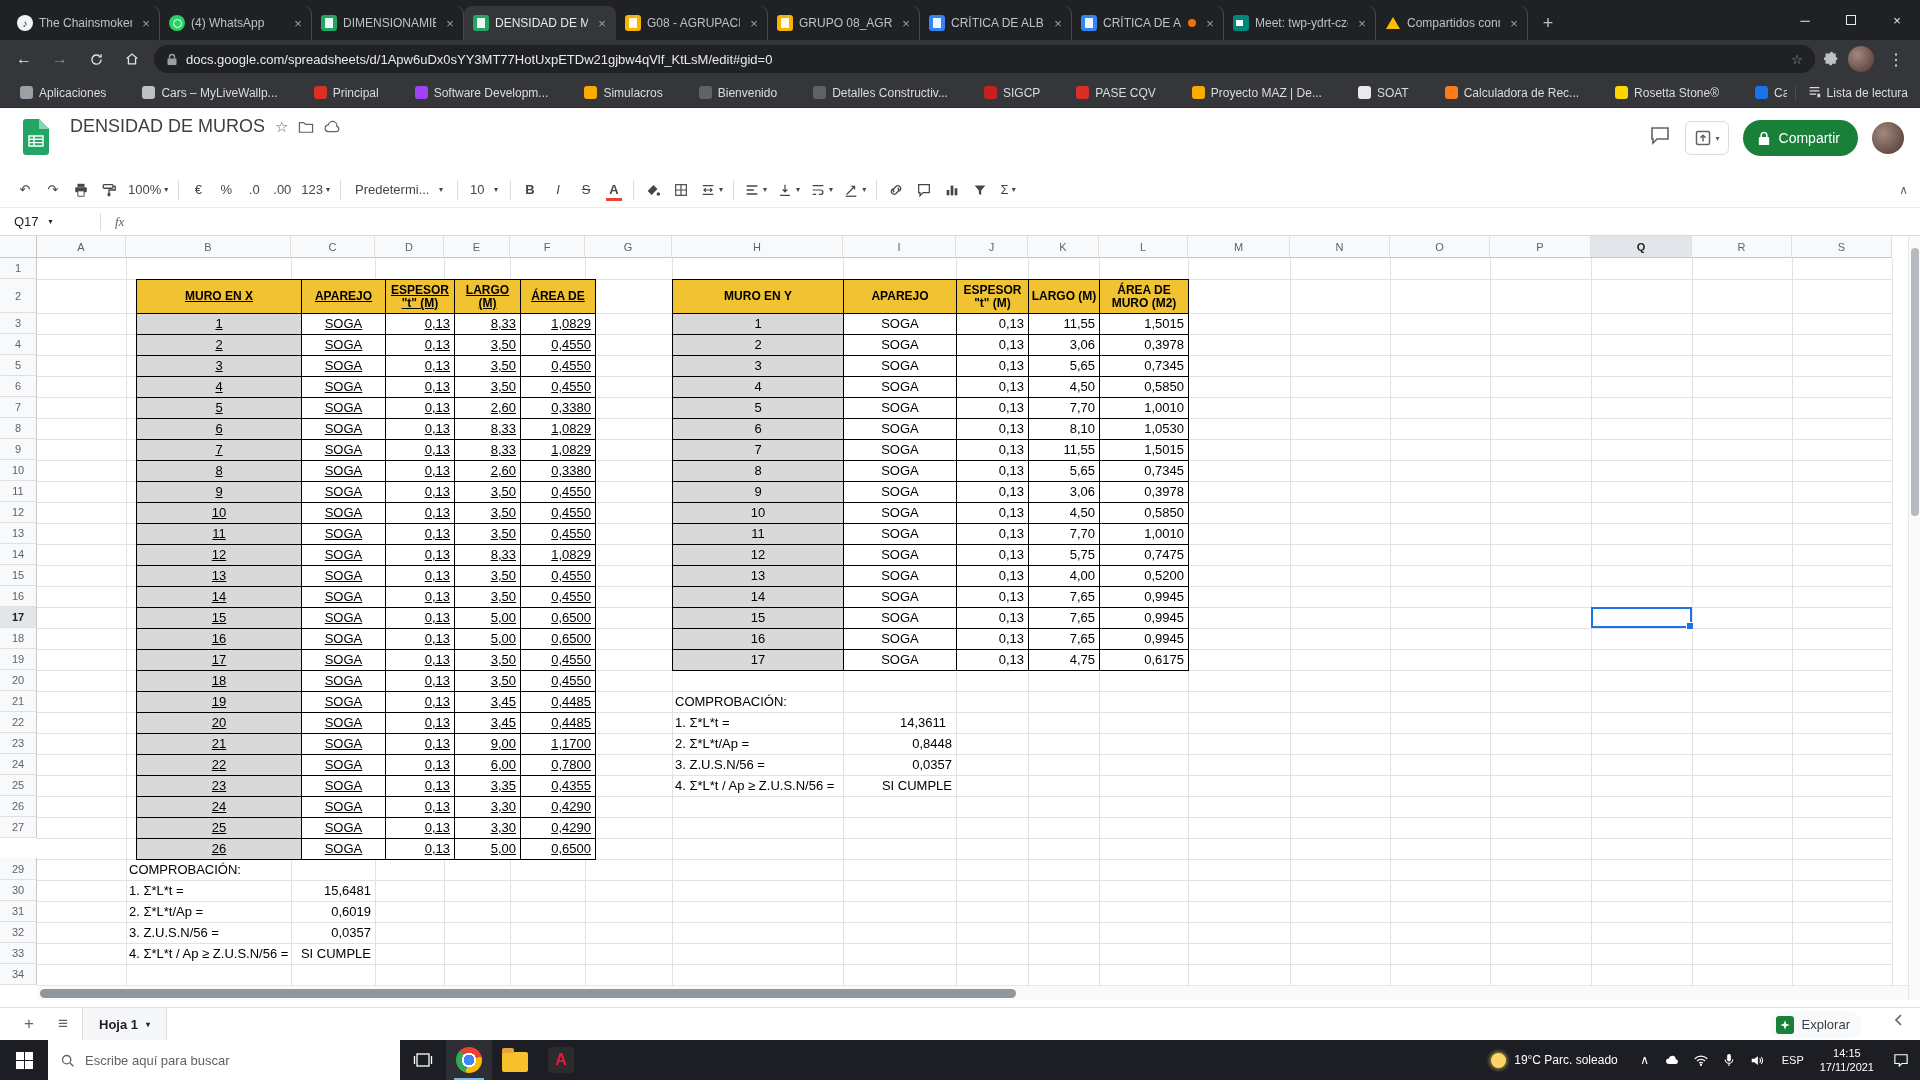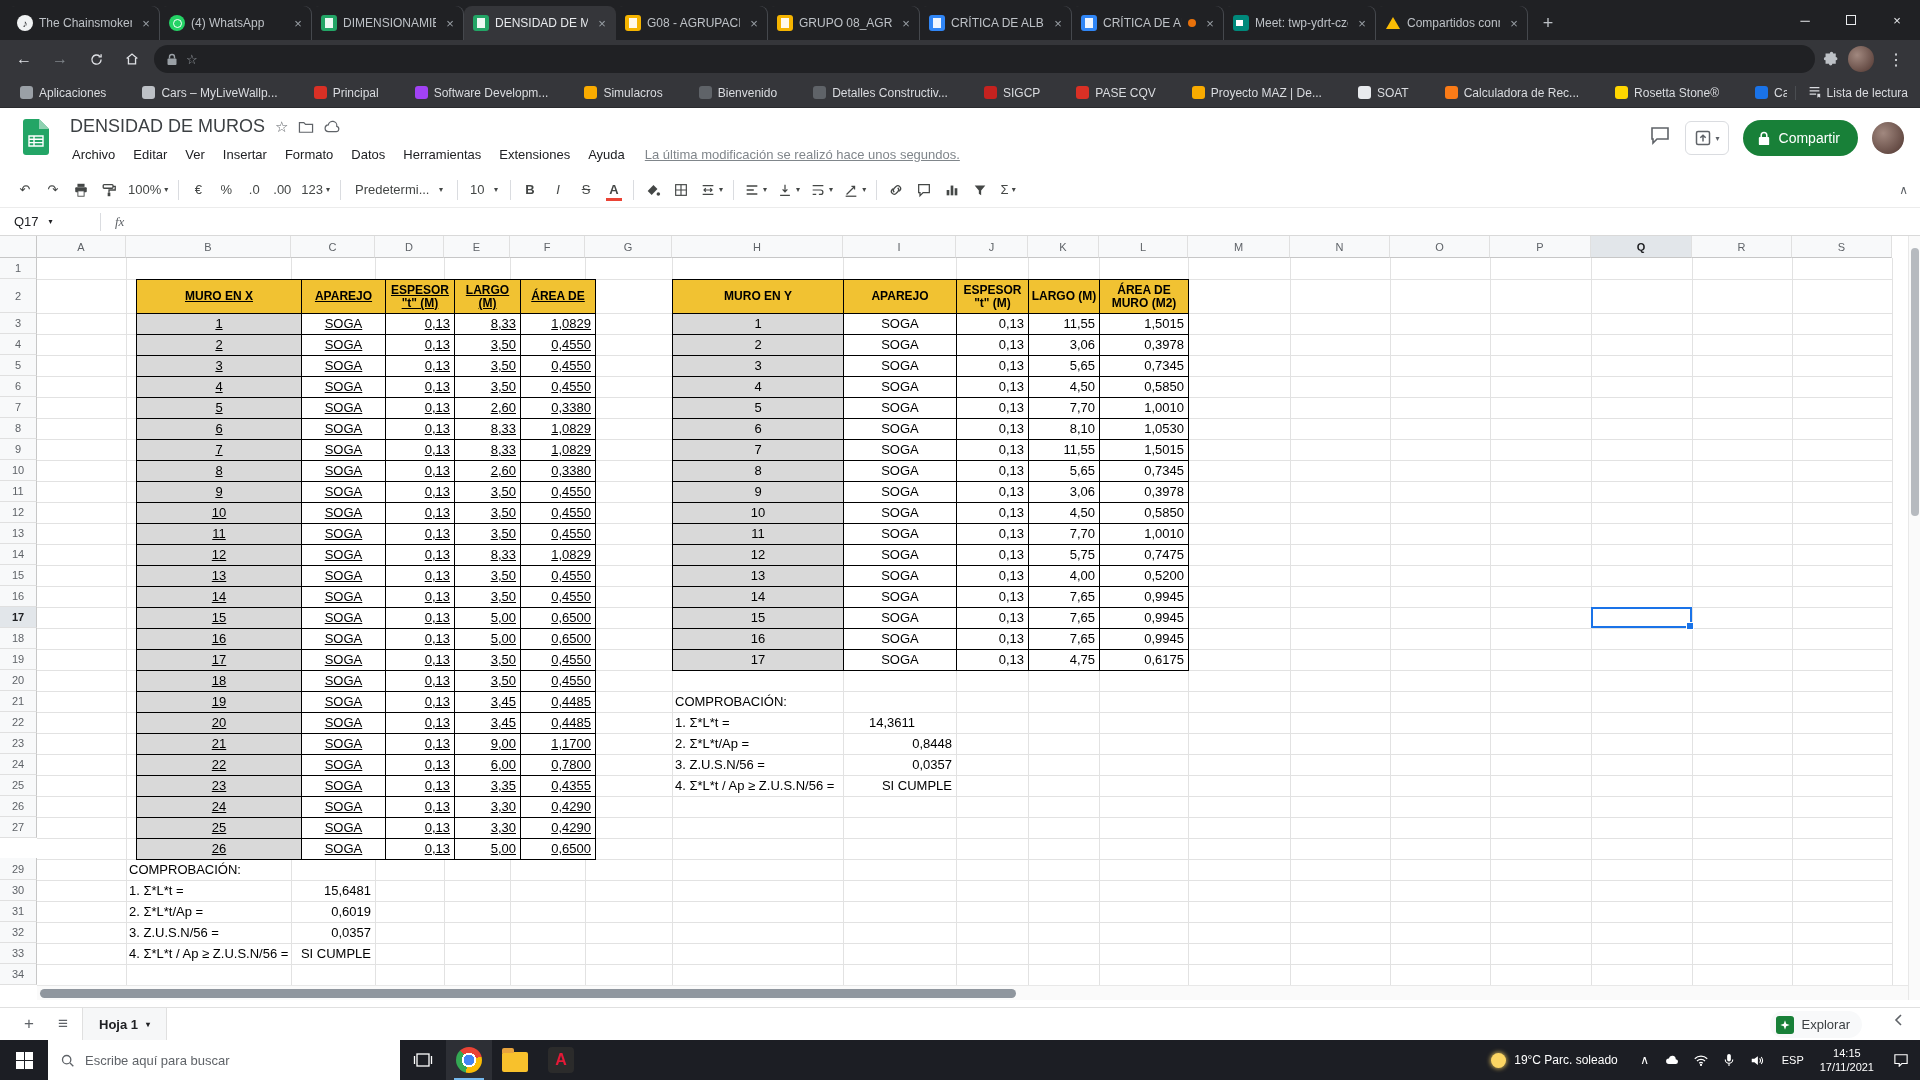--- a/index.html
+++ b/index.html
@@ -217,20 +217,21 @@
         <path d="M3 8.5L9 3.5l6 5M5 8v6.5h8V8" fill="none" stroke="#dfe1e5" stroke-width="1.5"></path>
       </svg>
   </div>
   <div id="omnibox">
     <span class="obicon">
       <svg width="12" height="13" viewBox="0 0 12 13">
           <rect x="1.5" y="5.5" width="9" height="6.5" rx="1" fill="#9aa0a6"></rect>
           <path d="M3.5 5.5V4a2.5 2.5 0 015 0v1.5" fill="none" stroke="#9aa0a6" stroke-width="1.4"></path>
         </svg>
     </span>
+    <span id="urltext">docs.google.com/spreadsheets/d/1Apw6uDx0sYY3MT77HotUxpETDw21gjbw4qVlf_KtLsM/edit#gid=0</span>
     <span class="obicon">☆</span>
   </div>
   <span class="obicon">
     <svg width="17" height="17" viewBox="0 0 20 20">
         <path d="M8 3a2 2 0 014 0h3v4a2 2 0 010 4v4h-4a2 2 0 01-4 0H3v-4a2 2 0 010-4V3z" fill="#bdc1c6"></path>
       </svg>
   </span>
   <div id="avatarTop"></div>
   <div class="nav">⋮</div>
 </div>
@@ -319,32 +320,20 @@
       <svg width="16" height="14" viewBox="0 0 18 16">
           <path d="M1.5 3h5l2 2h8v9h-15z" fill="none" stroke="#5f6368" stroke-width="1.4"></path>
         </svg>
     </span>
     <span class="hico">
       <svg width="17" height="14" viewBox="0 0 20 16">
           <path d="M5.5 13.5a4 4 0 01-.4-8A5 5 0 0115 7.2a3.2 3.2 0 01-.7 6.3z" fill="none" stroke="#5f6368" stroke-width="1.4"></path>
         </svg>
     </span>
   </div>
-  <div id="menubar">
-      <div class="menu">Archivo</div>
-      <div class="menu">Editar</div>
-      <div class="menu">Ver</div>
-      <div class="menu">Insertar</div>
-      <div class="menu">Formato</div>
-      <div class="menu">Datos</div>
-      <div class="menu">Herramientas</div>
-      <div class="menu">Extensiones</div>
-      <div class="menu">Ayuda</div>
-      <div id="lastedit">La última modificación se realizó hace unos segundos.</div>
-    </div>
   <div id="headright">
     <span class="hico">
       <svg width="22" height="22" viewBox="0 0 22 22">
           <path d="M3 3h16v11H8l-4 4v-4H3z" fill="none" stroke="#5f6368" stroke-width="1.6"></path>
         </svg>
     </span>
     <div id="presentbtn">
       <svg width="18" height="18" viewBox="0 0 18 18">
           <rect x="2.5" y="2.5" width="13" height="13" rx="1.5" fill="none" stroke="#5f6368" stroke-width="1.5"></rect>
           <path d="M9 12.5v-6M6.3 8.8L9 6.2l2.7 2.6" fill="none" stroke="#5f6368" stroke-width="1.5"></path>
@@ -783,21 +772,21 @@
       <div class="clabel" style="left: 129px; top: 644px;">1. Σ*L*t =</div>
       <div class="cval" style="left: 291px; width: 84px; top: 644px;">15,6481</div>
       <div class="clabel" style="left: 129px; top: 665px;">2. Σ*L*t/Ap =</div>
       <div class="cval" style="left: 291px; width: 84px; top: 665px;">0,6019</div>
       <div class="clabel" style="left: 129px; top: 686px;">3. Z.U.S.N/56 =</div>
       <div class="cval" style="left: 291px; width: 84px; top: 686px;">0,0357</div>
       <div class="clabel" style="left: 129px; top: 707px;">4. Σ*L*t / Ap ≥ Z.U.S.N/56 =</div>
       <div class="cval" style="left: 291px; width: 84px; top: 707px;">SI CUMPLE</div>
       <div class="clabel" style="left: 675px; top: 455px;">COMPROBACIÓN:</div>
       <div class="clabel" style="left: 675px; top: 476px;">1. Σ*L*t =</div>
-      <div class="cval" style="left: 806px; width: 113px; top: 476px;">14,3611</div>
+      <div class="cval" style="left: 837px; width: 113px; top: 476px;">14,3611</div>
       <div class="clabel" style="left: 675px; top: 497px;">2. Σ*L*t/Ap =</div>
       <div class="cval" style="left: 843px; width: 113px; top: 497px;">0,8448</div>
       <div class="clabel" style="left: 675px; top: 518px;">3. Z.U.S.N/56 =</div>
       <div class="cval" style="left: 843px; width: 113px; top: 518px;">0,0357</div>
       <div class="clabel" style="left: 675px; top: 539px;">4. Σ*L*t / Ap ≥ Z.U.S.N/56 =</div>
       <div class="cval" style="left: 843px; width: 113px; top: 539px;">SI CUMPLE</div>
       <div class="selbox" style="left: 1591px; top: 371px; width: 101px; height: 21px;"></div>
     </div>
   <div id="colHeads">
       <div class="colh" style="left: 37px; width: 89px;">A</div>

